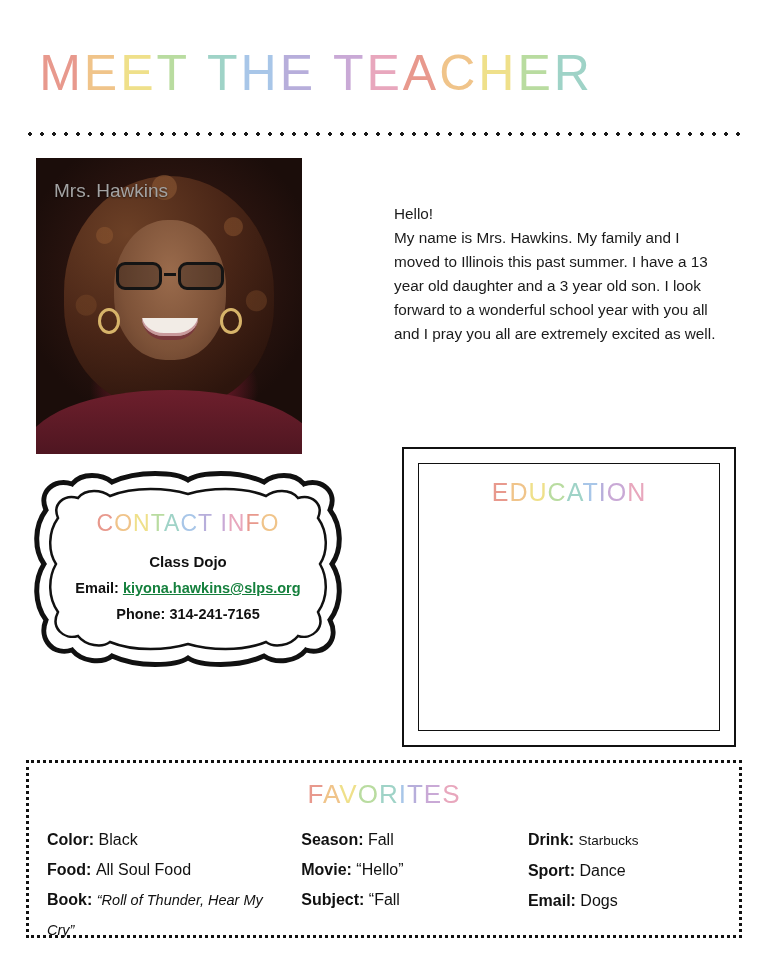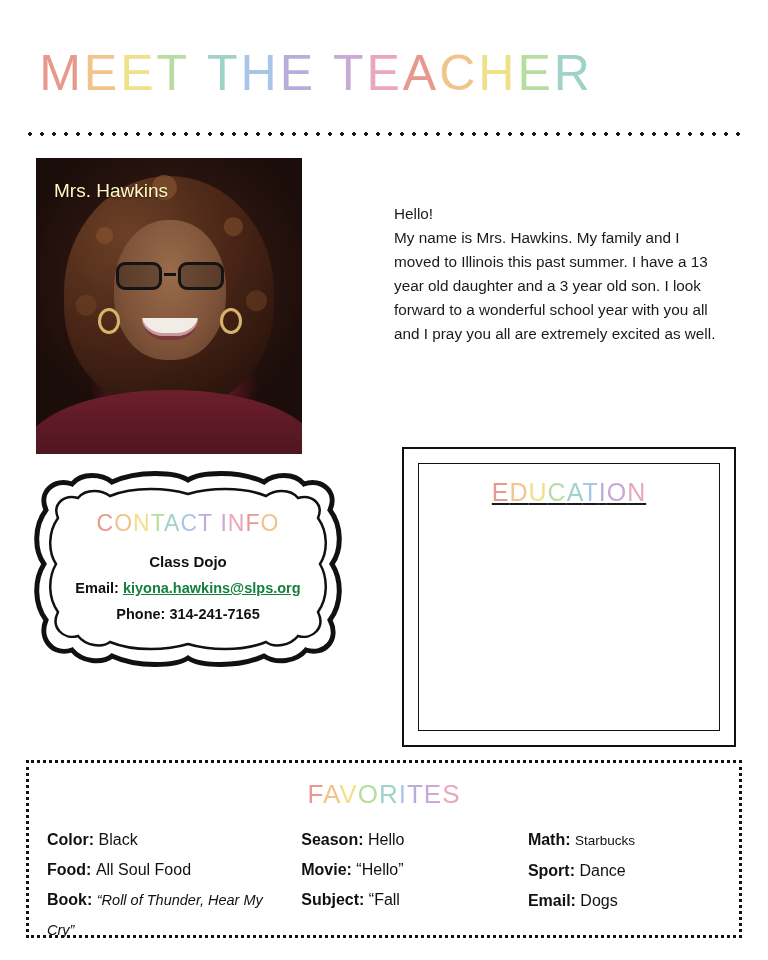--- a/index.html
+++ b/index.html
@@ -121,21 +121,21 @@
     border: 3px solid #d7b46a; border-radius: 50%;
     top: 150px;
   }
   .hoop.l { left: 62px; }
   .hoop.r { left: 184px; }
 
   #photo-name {
     position: absolute;
     left: 18px; top: 22px;
     font-size: 19px;
-    color: #fef9c3;
+    color: #a3a3a3;
     font-weight: 400;
     text-shadow: 0 1px 2px rgba(0,0,0,.6);
   }
 
   
   #intro {
     position: absolute;
     left: 394px; top: 202px;
     width: 330px;
     font-size: 15.3px;
@@ -181,21 +181,20 @@
     left: 402px; top: 447px;
     width: 334px; height: 300px;
     border: 2px solid #111;
     background: #fff;
   }
   #education-inner {
     position: absolute;
     left: 14px; top: 14px; right: 14px; bottom: 14px;
     border: 1.5px solid #111;
     padding: 14px 10px;
-    text-decoration: underline;
   }
   #education-title {
     text-align: center;
     font-size: 25px;
     letter-spacing: 1px;
     margin-bottom: 10px;
     white-space: nowrap;
   }
   #education-body {
     font-size: 15.3px;
@@ -305,25 +304,25 @@
 
   <div id="favorites">
     <div id="favorites-title"><span style="color: rgb(232, 153, 141);">F</span><span style="color: rgb(240, 196, 138);">A</span><span style="color: rgb(239, 224, 138);">V</span><span style="color: rgb(185, 220, 160);">O</span><span style="color: rgb(159, 211, 199);">R</span><span style="color: rgb(168, 198, 232);">I</span><span style="color: rgb(183, 174, 219);">T</span><span style="color: rgb(201, 169, 214);">E</span><span style="color: rgb(232, 167, 189);">S</span></div>
     <div id="fav-cols">
       <div class="fav-col c1">
           <div class="fav-item"><span class="k">Color: </span><span class="v">Black</span></div>
           <div class="fav-item"><span class="k">Food: </span><span class="v">All Soul Food</span></div>
           <div class="fav-item"><span class="k">Book: </span><span class="v italic">“Roll of Thunder, Hear My Cry”</span></div>
         </div>
       <div class="fav-col c2">
-          <div class="fav-item"><span class="k">Season: </span><span class="v">Hello</span></div>
+          <div class="fav-item"><span class="k">Season: </span><span class="v">Fall</span></div>
           <div class="fav-item"><span class="k">Movie: </span><span class="v">“Hello”</span></div>
           <div class="fav-item"><span class="k">Subject: </span><span class="v">“Fall</span></div>
         </div>
       <div class="fav-col c3">
-          <div class="fav-item"><span class="k">Math: </span><span class="v small">Starbucks</span></div>
+          <div class="fav-item"><span class="k">Drink: </span><span class="v small">Starbucks</span></div>
           <div class="fav-item"><span class="k">Sport: </span><span class="v">Dance</span></div>
           <div class="fav-item"><span class="k">Email: </span><span class="v">Dogs</span></div>
         </div>
     </div>
   </div>
 
 </div>
 
 </body></html>

